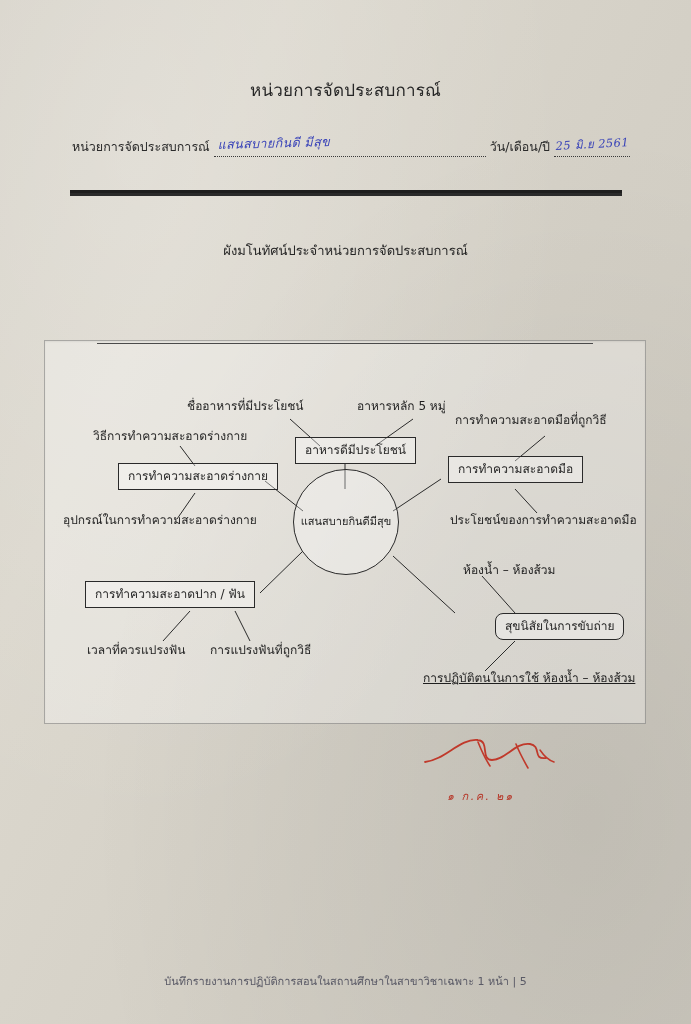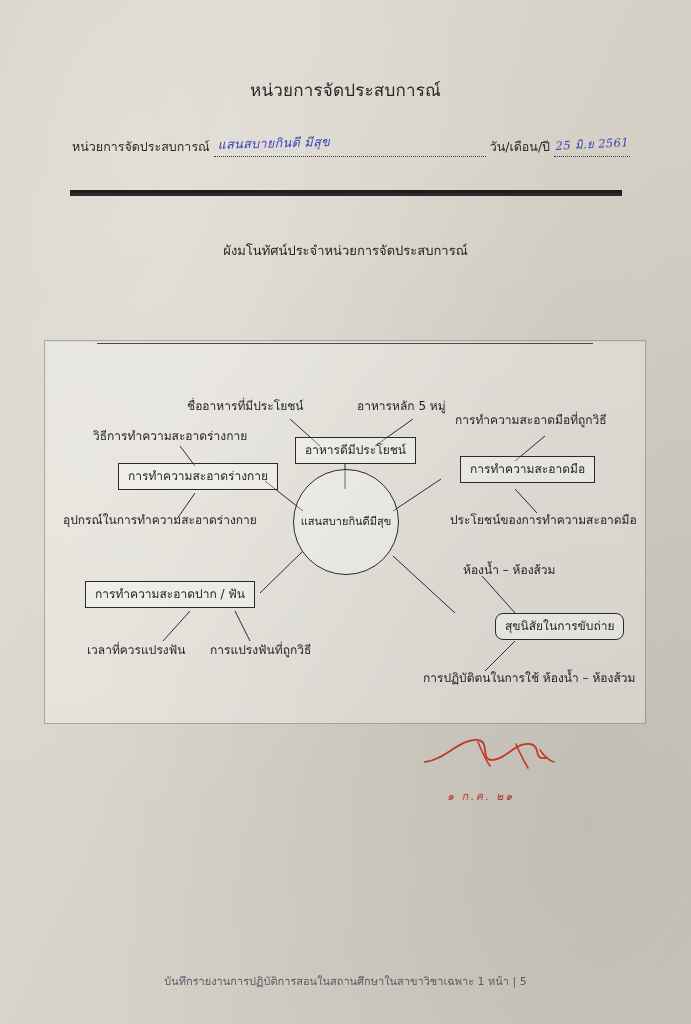--- a/index.html
+++ b/index.html
@@ -253,34 +253,34 @@
         </g>
       </svg>
 
       <div class="node center" style="left:248px; top:128px;">
         <span>แสนสบายกินดี</span>
         <span>มีสุข</span>
       </div>
 
       <div class="node boxed" style="left:250px; top:96px;">อาหารดีมีประโยชน์</div>
       <div class="node boxed" style="left:73px; top:122px;">การทำความสะอาดร่างกาย</div>
-      <div class="node boxed" style="left:403px; top:115px;margin-left:12px;">การทำความสะอาดมือ</div>
+      <div class="node boxed" style="left:403px; top:115px;">การทำความสะอาดมือ</div>
       <div class="node boxed" style="left:40px; top:240px;">การทำความสะอาดปาก / ฟัน</div>
       <div class="node boxed" style="left:450px; top:272px;border-radius:8px;">สุขนิสัยในการขับถ่าย</div>
 
       <div class="node plain" style="left:142px; top:58px;">ชื่ออาหารที่มีประโยชน์</div>
       <div class="node plain" style="left:312px; top:58px;">อาหารหลัก 5 หมู่</div>
       <div class="node plain" style="left:410px; top:72px;">การทำความสะอาดมือที่ถูกวิธี</div>
       <div class="node plain" style="left:48px; top:88px;">วิธีการทำความสะอาดร่างกาย</div>
       <div class="node plain" style="left:18px; top:172px;">อุปกรณ์ในการทำความสะอาดร่างกาย</div>
       <div class="node plain" style="left:405px; top:172px;">ประโยชน์ของการทำความสะอาดมือ</div>
       <div class="node plain" style="left:418px; top:222px;">ห้องน้ำ – ห้องส้วม</div>
       <div class="node plain" style="left:42px; top:302px;">เวลาที่ควรแปรงฟัน</div>
       <div class="node plain" style="left:165px; top:302px;">การแปรงฟันที่ถูกวิธี</div>
-      <div class="node plain" style="left:378px; top:330px;">การปฏิบัติตนในการใช้ ห้องน้ำ – ห้องส้วม</div>
+      <div class="node plain" style="left:378px; top:330px;text-decoration:underline;">การปฏิบัติตนในการใช้ ห้องน้ำ – ห้องส้วม</div>
     </div>
   </div>
 
   <svg class="signature" viewBox="0 0 150 50">
     <path d="M5,32 C25,30 40,8 58,10 C70,11 60,30 72,30 C86,30 95,12 110,14 C122,16 112,30 126,28" fill="none" stroke="#c0392b" stroke-width="1.8" stroke-linecap="round"></path>
     <path d="M58,12 C62,22 66,30 70,36" fill="none" stroke="#c0392b" stroke-width="1.6" stroke-linecap="round"></path>
     <path d="M96,14 C100,24 104,31 108,38" fill="none" stroke="#c0392b" stroke-width="1.6" stroke-linecap="round"></path>
     <path d="M120,20 C124,26 128,30 134,32" fill="none" stroke="#c0392b" stroke-width="1.5" stroke-linecap="round"></path>
   </svg>
   <div class="sig-date">๑ ก.ค. ๒๑</div>

